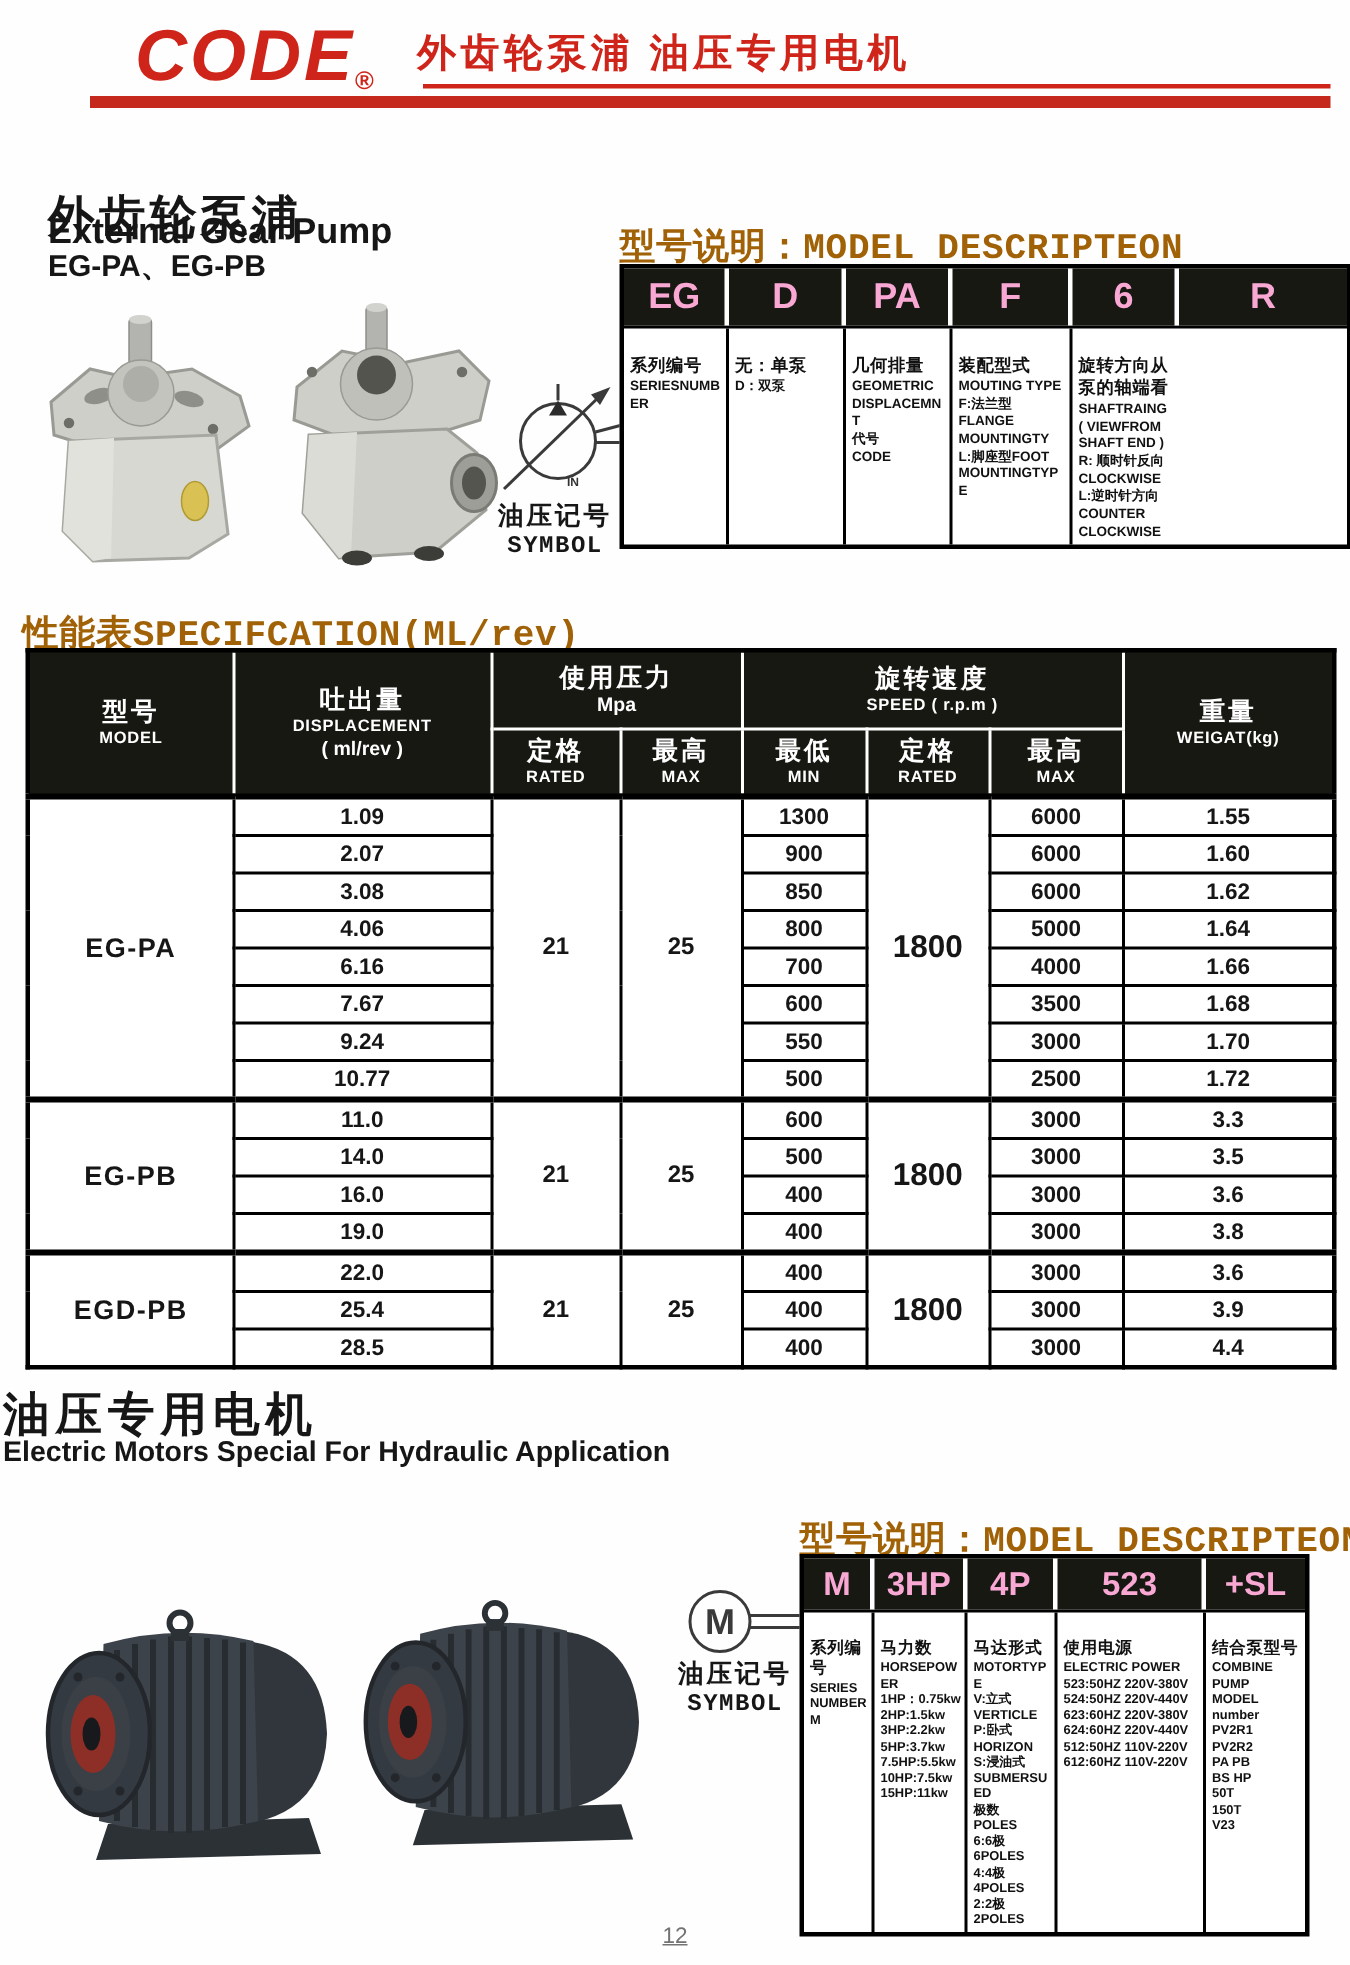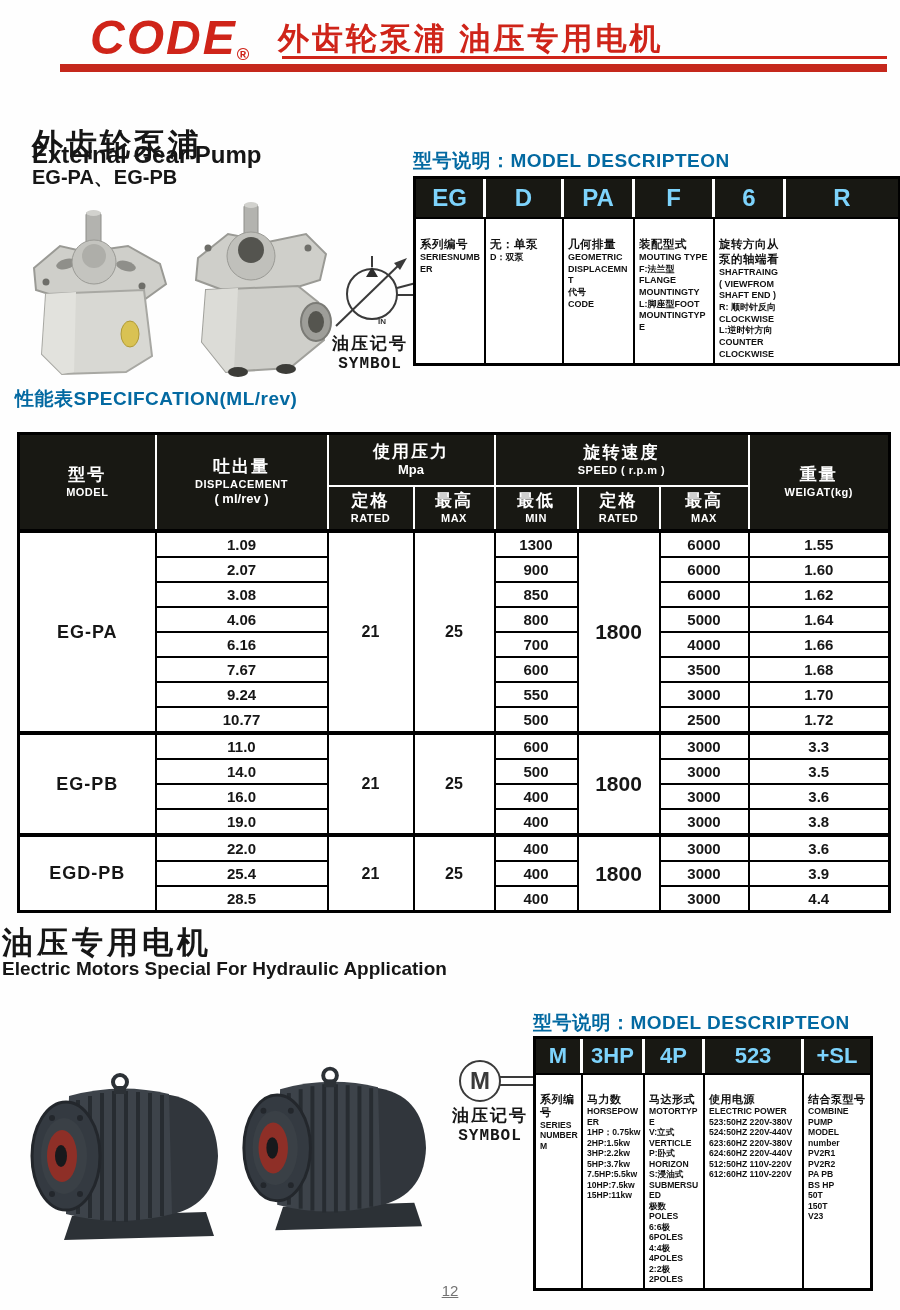--- a/index.html
+++ b/index.html
@@ -6,45 +6,45 @@
   .page {
     position:relative; width:900px; height:1310px; background:#fefefe;
     font-family:"Liberation Sans", sans-serif; color:#161616; overflow:hidden;
   }
   .abs { position:absolute; }
 
   
   .logo { left:90px; top:10px; color:#cf2419; font-size:48px; font-weight:bold;
           font-style:italic; letter-spacing:2px; }
   .logo .reg { font-size:17px; font-style:normal; vertical-align:-6px; letter-spacing:0; }
-  .page-title { left:278px; top:18px; color:#cf2419; font-size:31px; font-weight:bold; letter-spacing:3px; }
+  .page-title { left:278px; top:18px; color:#cf2419; font-size:26px; font-weight:bold; letter-spacing:3px; }
   .rule-thin  { left:282px; top:56px; width:605px; height:3px; background:#cf2419; }
   .rule-thick { left:60px;  top:64px; width:827px; height:8px; background:#c5281c; }
 
   
   .pump-heading-cn { left:32px; top:100px; font-size:31px; font-weight:bold; letter-spacing:3px;margin-top:24px; }
   .pump-heading-en { left:32px; top:141px; font-size:24px; font-weight:bold; }
   .pump-models     { left:32px; top:164px; font-size:20px; font-weight:bold; }
   .motor-heading-cn{ left:2px;  top:922px; font-size:31px; font-weight:bold; letter-spacing:4px; }
   .motor-heading-en{ left:2px;  top:958px; font-size:19px; font-weight:bold; }
 
   
-  .red-title { color:#0369a1; font-weight:bold; font-size:19px; letter-spacing:0.5px; white-space:nowrap; }
+  .red-title { color:#a16207; font-weight:bold; font-size:24px; letter-spacing:0.5px; white-space:nowrap;font-family:Liberation Mono, monospace; }
   .pump-desc-title  { left:413px; top:148px; }
-  .spec-title       { left:15px;  top:386px; }
+  .spec-title       { left:15px;  top:406px; }
   .motor-desc-title { left:533px; top:1010px; }
 
   
   .desc-table { border:3px solid #000; background:#fff; }
   .pump-desc-table  { left:413px; top:176px; width:482px; }
   .motor-desc-table { left:533px; top:1036px; width:334px; }
   .code-row { display:grid; background:#181813; }
   .pump-cols  { grid-template-columns:70px 78px 71px 80px 71px 112px; }
   .motor-cols { grid-template-columns:47px 62px 60px 99px 66px; }
-  .code-cell { color:#7dd3fc; font-weight:bold; text-align:center; border-right:3px solid #fff; overflow:hidden; }
+  .code-cell { color:#f9a8d4; font-weight:bold; text-align:center; border-right:3px solid #fff; overflow:hidden; }
   .pump-desc-table  .code-cell { height:38px; line-height:38px; font-size:24px; }
   .motor-desc-table .code-cell { height:34px; line-height:34px; font-size:22px; }
   .code-cell:last-child { border-right:none; }
   .desc-row { display:grid; border-top:2px solid #000; }
   .desc-cell { border-right:2px solid #000; padding:4px 2px 3px 4px; overflow:hidden; }
   .desc-cell:last-child { border-right:none; }
   .pump-desc-table  .desc-row { min-height:132px; }
   .motor-desc-table .desc-row { min-height:130px; }
   .desc-line { font-weight:bold; font-size:9px; line-height:1.3; color:#111; word-break:break-word; }
   .desc-line:first-child { font-size:11.5px; letter-spacing:0.5px;margin-top:14px; }

